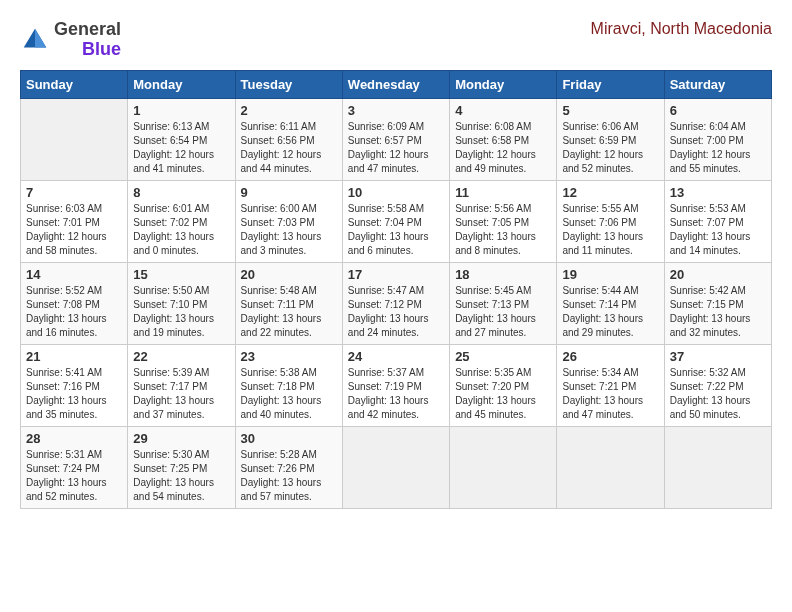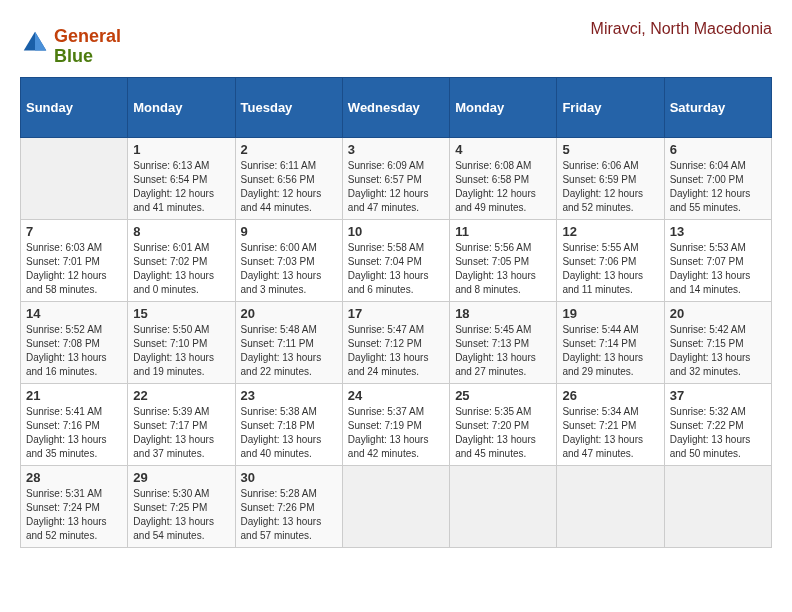--- a/index.html
+++ b/index.html
@@ -20,22 +20,22 @@
       display: flex;
       align-items: center;
     }
     .logo-text {
       display: flex;
       flex-direction: column;
       font-size: 18px;
       font-weight: bold;
       line-height: 1.1;
     }
-    .logo-text .general { color: #c2410c; margin-top: 7px; }
-    .logo-text .blue { color: #4d7c0f; }
+    .logo-text .general { color: #404040; }
+    .logo-text .blue { color: #6d28d9; text-align: right; }
     .logo-icon {
       width: 30px;
       height: 30px;
       margin-right: 4px;
     }
     .title-area {
       text-align: right;
     }
     .title-area h1 {
       font-size: 32px;
@@ -48,21 +48,21 @@
       font-weight: normal;
     }
     table {
       width: 100%;
       border-collapse: collapse;
       font-size: 11px;
     }
     thead tr th {
       background-color: #2563a8;
       color: #fff;
-      padding: 22px 5px;
+      padding: 6px 5px;
       text-align: left;
       font-size: 13px;
       font-weight: bold;
       border: 1px solid #1a4d8a;
     }
     tbody tr td {
       border: 1px solid #ccc;
       vertical-align: top;
       padding: 4px 5px;
       min-height: 80px;

